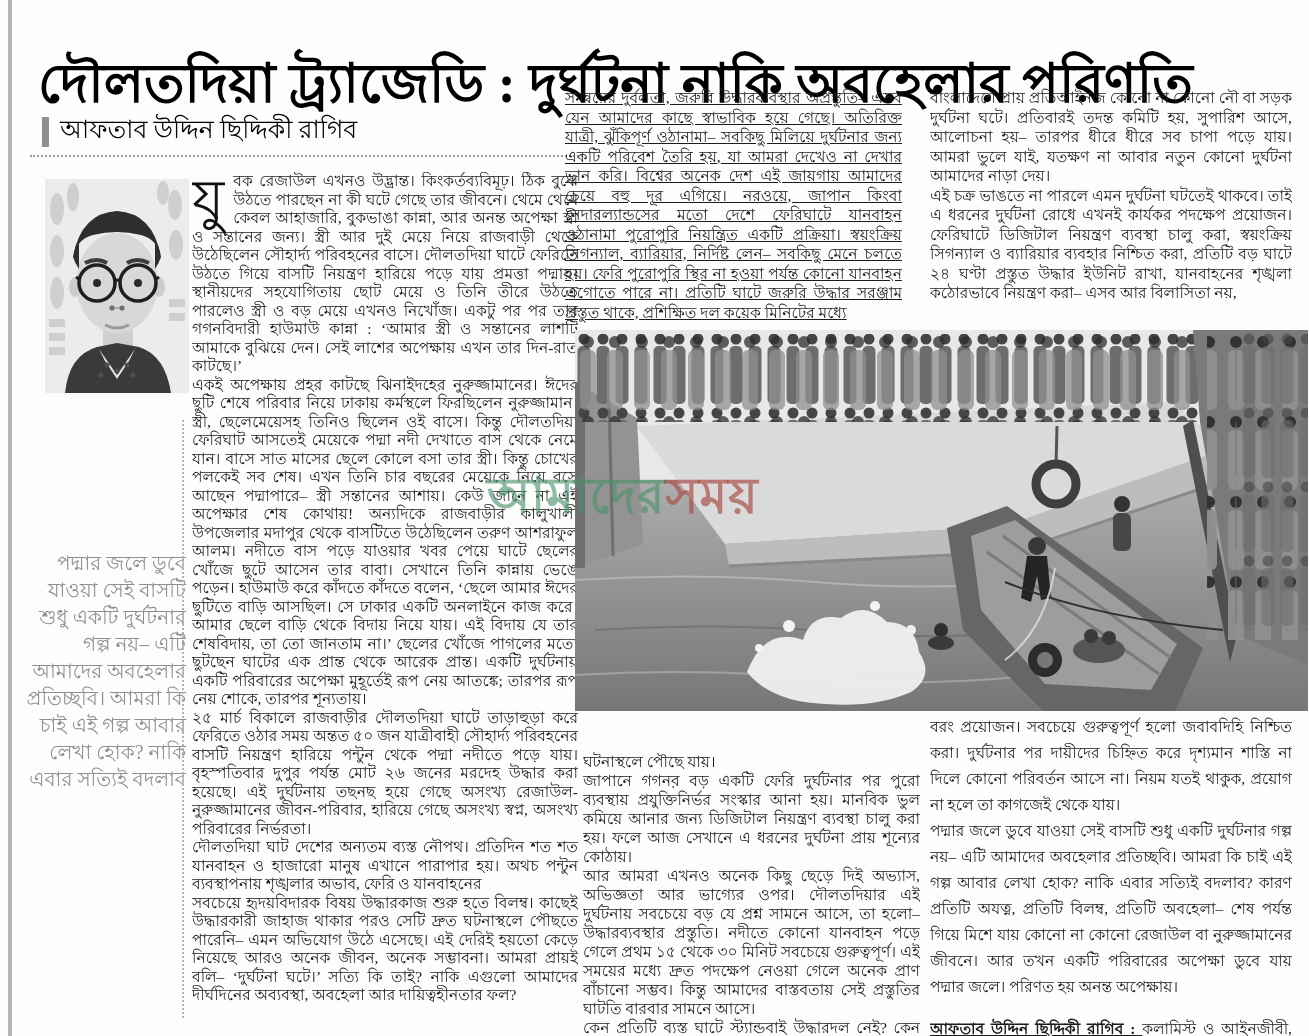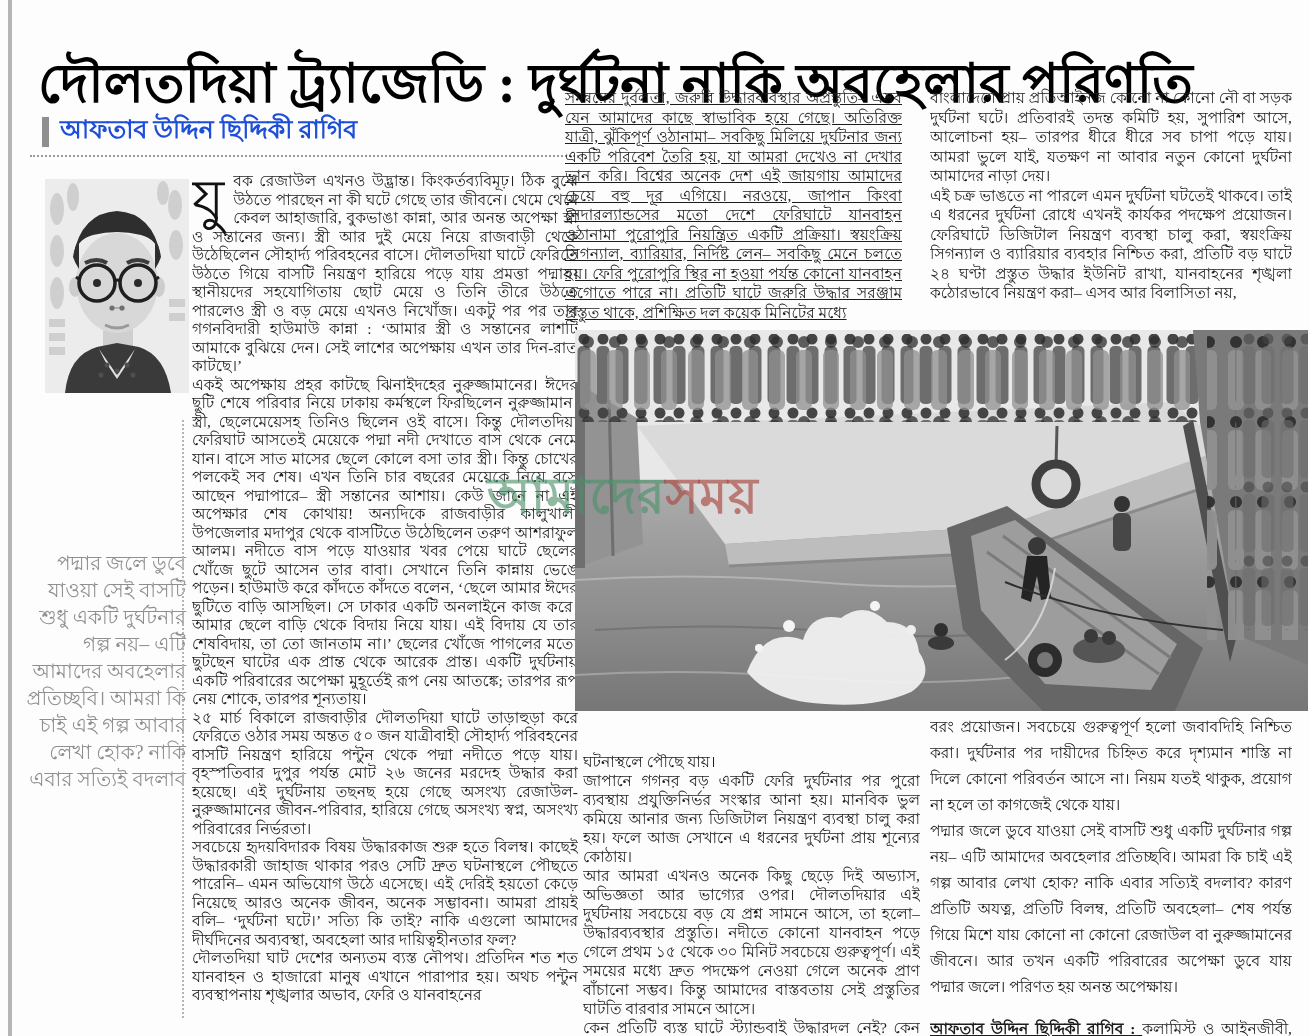--- a/index.html
+++ b/index.html
@@ -4,21 +4,21 @@
 <style>
   html,body{margin:0;padding:0;background:#ffffff;}
   #page{position:relative;width:1309px;height:1036px;background:#fdfdfd;overflow:hidden;
         font-family:"Liberation Serif","DejaVu Serif",serif;color:#1b1b1b;}
   .abs{position:absolute;}
   #left-border{left:8px;top:0;width:4px;height:1036px;background:#b5b5b5;}
   #headline{left:38px;top:12px;width:1234px;font-size:54px;line-height:1.35;
             font-weight:700;color:#000;letter-spacing:0px;white-space:nowrap;}
   #byline-row{left:42px;top:110px;display:flex;align-items:center;}
   #byline-bar{width:7px;height:30px;background:#8f8f8f;margin-right:11px;}
-  #byline-text{font-size:25px;font-weight:700;color:#1d4ed8;}
+  #byline-text{font-size:25px;font-weight:400;color:#000000;}
   #byline-rule{left:30px;top:155px;width:553px;border-top:2px dotted #9a9a9a;height:0;}
   #portrait{left:45px;top:179px;width:144px;height:214px;}
   .bodycol{text-align:justify;font-size:15.5px;color:#1c1c1c;overflow:hidden;}
   .bodycol p{margin:0;}
   #col1{left:192px;top:172px;width:386px;height:852px;line-height:18.5px;}
   #dropcap{float:left;font-size:56px;line-height:48px;padding:4px 9px 0 0;font-weight:400;color:#111;}
   #pull-quote{left:22px;top:550px;width:164px;text-align:right;font-size:20px;
               line-height:27px;color:#8f8f8f;}
   #dotted-vline{left:182px;top:420px;height:598px;width:0;border-left:2px dotted #b3b3b3;}
   #col2-top{left:565px;top:88px;width:337px;height:242px;line-height:19.5px;text-decoration:underline;}
@@ -97,22 +97,22 @@
       <circle cx="77" cy="129" r="2.6" fill="#6f6f6f"></circle>
     <path d="M60,146 Q72,152 84,146" stroke="#9a9a9a" stroke-width="3" fill="none"></path>
   </svg>
 
   <div class="abs bodycol" id="col1">
     <p>
       <span id="dropcap">যু</span><span>বক রেজাউল এখনও উদ্ভ্রান্ত। কিংকর্তব্যবিমূঢ়। ঠিক বুঝে উঠতে পারছেন না কী ঘটে গেছে তার জীবনে। থেমে থেমে কেবল আহাজারি, বুকভাঙা কান্না, আর অনন্ত অপেক্ষা স্ত্রী ও সন্তানের জন্য। স্ত্রী আর দুই মেয়ে নিয়ে রাজবাড়ী থেকে উঠেছিলেন সৌহার্দ্য পরিবহনের বাসে। দৌলতদিয়া ঘাটে ফেরিতে উঠতে গিয়ে বাসটি নিয়ন্ত্রণ হারিয়ে পড়ে যায় প্রমত্তা পদ্মায়। স্থানীয়দের সহযোগিতায় ছোট মেয়ে ও তিনি তীরে উঠতে পারলেও স্ত্রী ও বড় মেয়ে এখনও নিখোঁজ। একটু পর পর তার গগনবিদারী হাউমাউ কান্না : ‘আমার স্ত্রী ও সন্তানের লাশটি আমাকে বুঝিয়ে দেন। সেই লাশের অপেক্ষায় এখন তার দিন-রাত কাটছে।’</span>
     </p>
     <p>একই অপেক্ষায় প্রহর কাটছে ঝিনাইদহের নুরুজ্জামানের। ঈদের ছুটি শেষে পরিবার নিয়ে ঢাকায় কর্মস্থলে ফিরছিলেন নুরুজ্জামান। স্ত্রী, ছেলেমেয়েসহ তিনিও ছিলেন ওই বাসে। কিন্তু দৌলতদিয়া ফেরিঘাট আসতেই মেয়েকে পদ্মা নদী দেখাতে বাস থেকে নেমে যান। বাসে সাত মাসের ছেলে কোলে বসা তার স্ত্রী। কিন্তু চোখের পলকেই সব শেষ। এখন তিনি চার বছরের মেয়েকে নিয়ে বসে আছেন পদ্মাপারে– স্ত্রী সন্তানের আশায়। কেউ জানে না এই অপেক্ষার শেষ কোথায়! অন্যদিকে রাজবাড়ীর কালুখালী উপজেলার মদাপুর থেকে বাসটিতে উঠেছিলেন তরুণ আশরাফুল আলম। নদীতে বাস পড়ে যাওয়ার খবর পেয়ে ঘাটে ছেলের খোঁজে ছুটে আসেন তার বাবা। সেখানে তিনি কান্নায় ভেঙে পড়েন। হাউমাউ করে কাঁদতে কাঁদতে বলেন, ‘ছেলে আমার ঈদের ছুটিতে বাড়ি আসছিল। সে ঢাকার একটি অনলাইনে কাজ করে। আমার ছেলে বাড়ি থেকে বিদায় নিয়ে যায়। এই বিদায় যে তার শেষবিদায়, তা তো জানতাম না।’ ছেলের খোঁজে পাগলের মতো ছুটছেন ঘাটের এক প্রান্ত থেকে আরেক প্রান্ত। একটি দুর্ঘটনায় একটি পরিবারের অপেক্ষা মুহূর্তেই রূপ নেয় আতঙ্কে; তারপর রূপ নেয় শোকে, তারপর শূন্যতায়।</p>
     <p>২৫ মার্চ বিকালে রাজবাড়ীর দৌলতদিয়া ঘাটে তাড়াহুড়া করে ফেরিতে ওঠার সময় অন্তত ৫০ জন যাত্রীবাহী সৌহার্দ্য পরিবহনের বাসটি নিয়ন্ত্রণ হারিয়ে পন্টুন থেকে পদ্মা নদীতে পড়ে যায়। বৃহস্পতিবার দুপুর পর্যন্ত মোট ২৬ জনের মরদেহ উদ্ধার করা হয়েছে। এই দুর্ঘটনায় তছনছ হয়ে গেছে অসংখ্য রেজাউল-নুরুজ্জামানের জীবন-পরিবার, হারিয়ে গেছে অসংখ্য স্বপ্ন, অসংখ্য পরিবারের নির্ভরতা।</p>
+    <p>দৌলতদিয়া ঘাট দেশের অন্যতম ব্যস্ত নৌপথ। প্রতিদিন শত শত যানবাহন ও হাজারো মানুষ এখানে পারাপার হয়। অথচ পন্টুন ব্যবস্থাপনায় শৃঙ্খলার অভাব, ফেরি ও যানবাহনের</p>
     <p>সবচেয়ে হৃদয়বিদারক বিষয় উদ্ধারকাজ শুরু হতে বিলম্ব। কাছেই উদ্ধারকারী জাহাজ থাকার পরও সেটি দ্রুত ঘটনাস্থলে পৌছতে পারেনি– এমন অভিযোগ উঠে এসেছে। এই দেরিই হয়তো কেড়ে নিয়েছে আরও অনেক জীবন, অনেক সম্ভাবনা। আমরা প্রায়ই বলি– ‘দুর্ঘটনা ঘটে।’ সত্যি কি তাই? নাকি এগুলো আমাদের দীর্ঘদিনের অব্যবস্থা, অবহেলা আর দায়িত্বহীনতার ফল?</p>
-    <p>দৌলতদিয়া ঘাট দেশের অন্যতম ব্যস্ত নৌপথ। প্রতিদিন শত শত যানবাহন ও হাজারো মানুষ এখানে পারাপার হয়। অথচ পন্টুন ব্যবস্থাপনায় শৃঙ্খলার অভাব, ফেরি ও যানবাহনের</p>
   </div>
 
   <div class="abs" id="pull-quote">পদ্মার জলে ডুবে যাওয়া সেই বাসটি শুধু একটি দুর্ঘটনার গল্প নয়– এটি আমাদের অবহেলার প্রতিচ্ছবি। আমরা কি চাই এই গল্প আবার লেখা হোক? নাকি এবার সত্যিই বদলাব</div>
   <div class="abs" id="dotted-vline"></div>
 
   <div class="abs bodycol" id="col2-top">
     <p>সমন্বয়ের দুর্বলতা, জরুরি উদ্ধারব্যবস্থার অপ্রস্তুতি– এসব যেন আমাদের কাছে স্বাভাবিক হয়ে গেছে। অতিরিক্ত যাত্রী, ঝুঁকিপূর্ণ ওঠানামা– সবকিছু মিলিয়ে দুর্ঘটনার জন্য একটি পরিবেশ তৈরি হয়, যা আমরা দেখেও না দেখার ভান করি। বিশ্বের অনেক দেশ এই জায়গায় আমাদের চেয়ে বহু দূর এগিয়ে। নরওয়ে, জাপান কিংবা নেদারল্যান্ডসের মতো দেশে ফেরিঘাটে যানবাহন ওঠানামা পুরোপুরি নিয়ন্ত্রিত একটি প্রক্রিয়া। স্বয়ংক্রিয় সিগন্যাল, ব্যারিয়ার, নির্দিষ্ট লেন– সবকিছু মেনে চলতে হয়। ফেরি পুরোপুরি স্থির না হওয়া পর্যন্ত কোনো যানবাহন এগোতে পারে না। প্রতিটি ঘাটে জরুরি উদ্ধার সরঞ্জাম প্রস্তুত থাকে, প্রশিক্ষিত দল কয়েক মিনিটের মধ্যে</p>
   </div>
 
   <div class="abs bodycol" id="col3-top">

